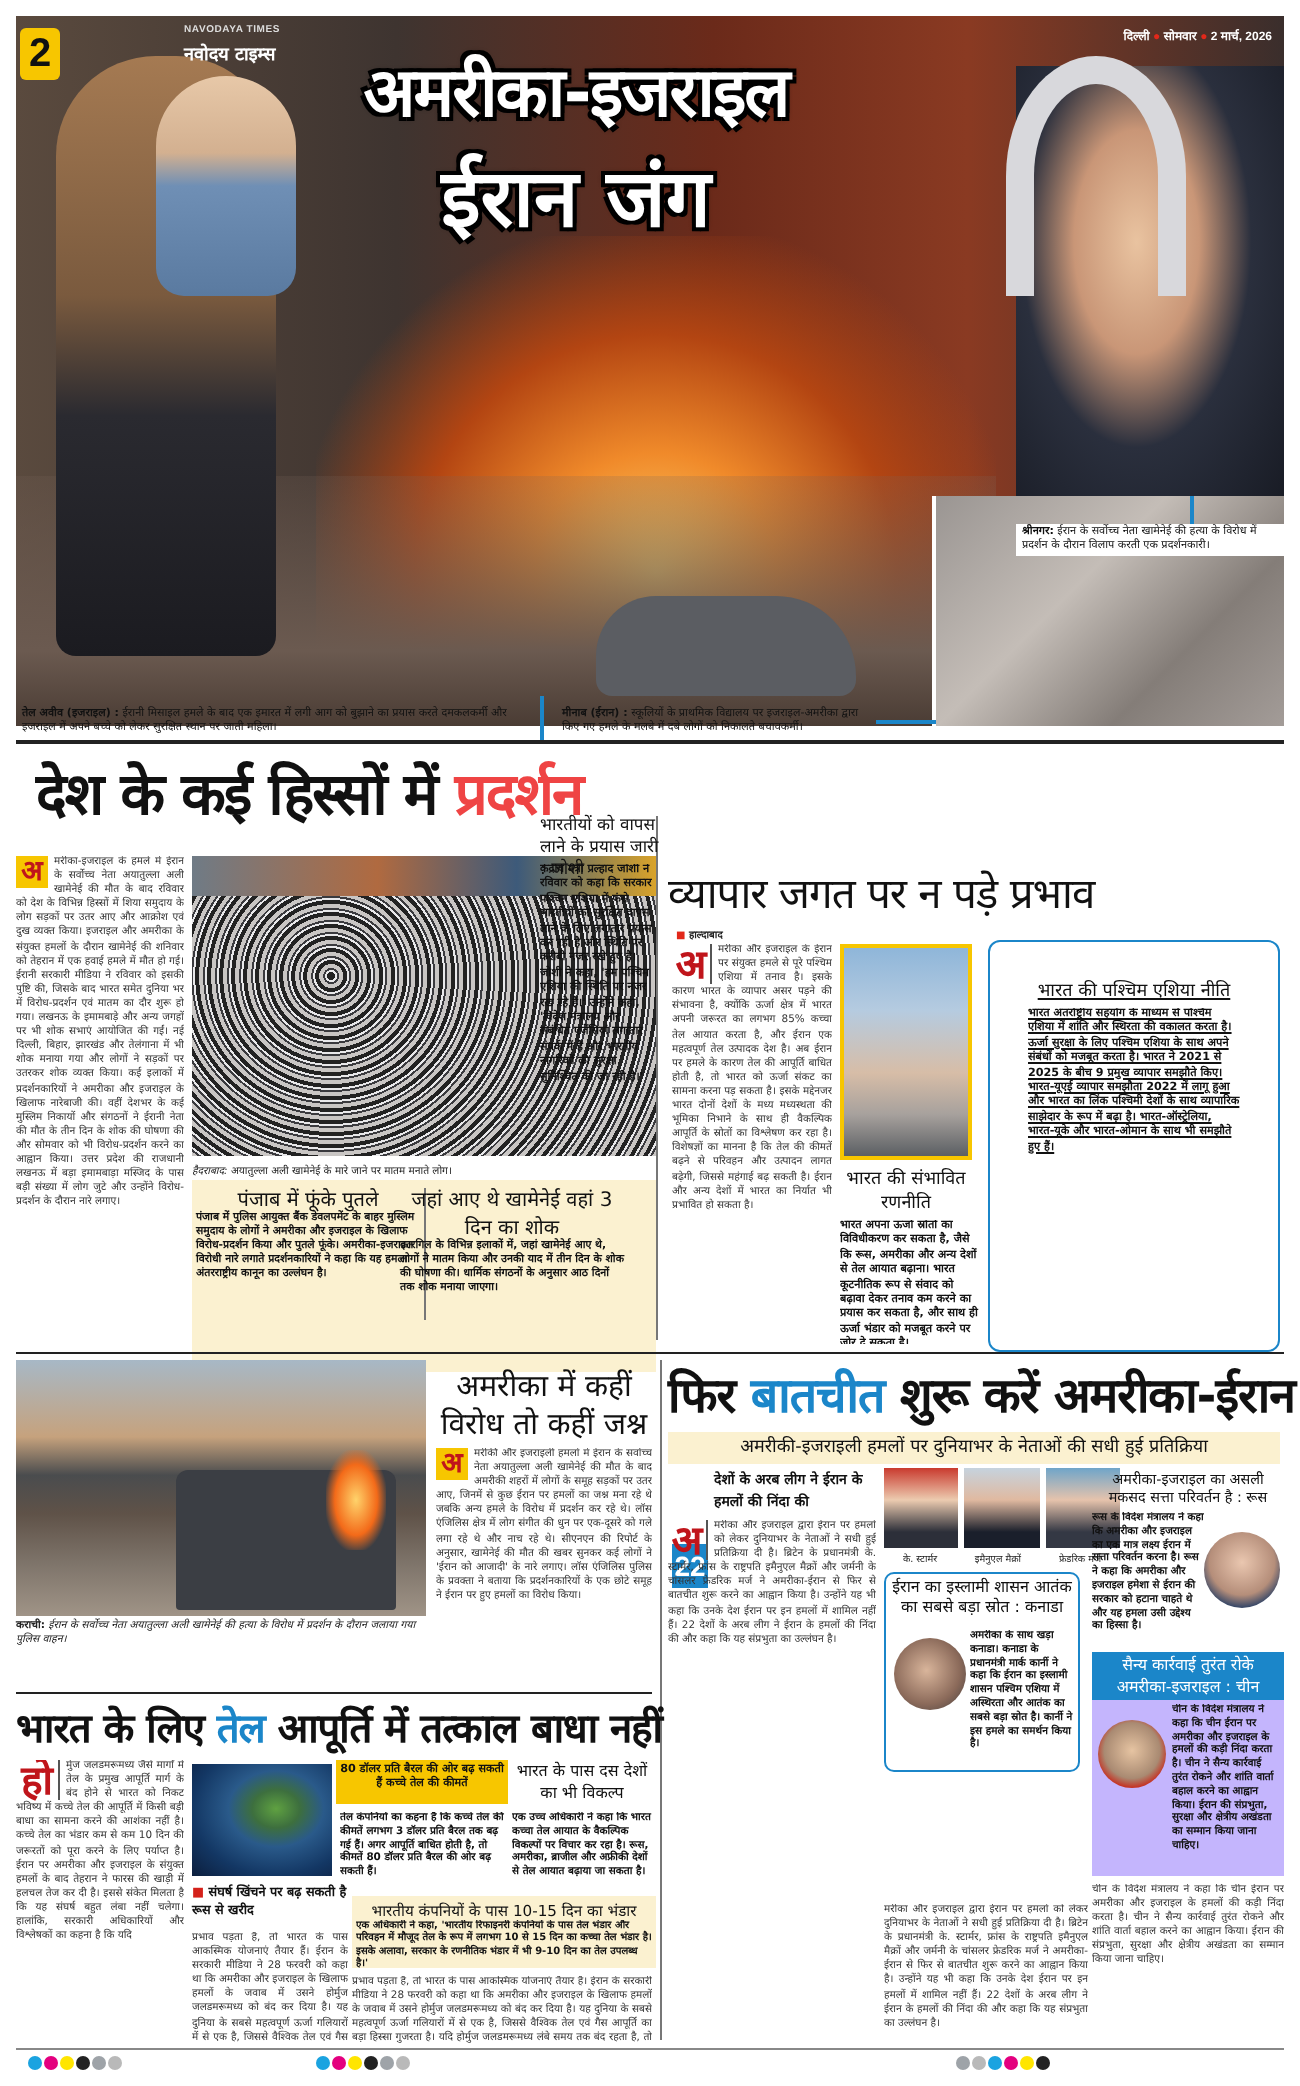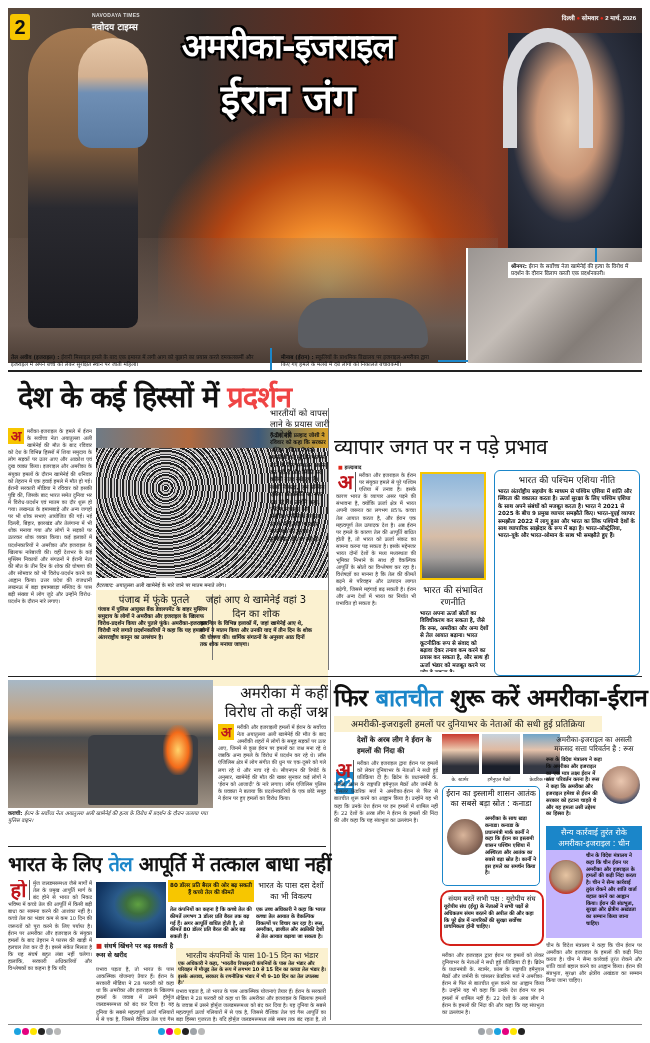--- a/index.html
+++ b/index.html
@@ -44,30 +44,30 @@
   .crowd { position: absolute; left: 88px; top: 455px; width: 232px; height: 150px; background: repeating-radial-gradient(circle at 30% 40%, #222 0 2px, #e8e8ea 2px 3px, #3a3a3e 3px 4px, #c9c6c4 4px 6px); }
   .crowd::before { content: ""; position: absolute; left: 0; top: 0; width: 232px; height: 20px; background: linear-gradient(90deg,#6f7b86,#b06a40 40%,#3d5a7a 70%,#d9a32a); }
   .crowd-caption { position: absolute; left: 88px; top: 607px; width: 232px; font-size: 5.2px; color: #222; }
   .yellow-box { position: absolute; left: 88px; top: 616px; width: 232px; height: 62px; background: #fbf1d0; }
   .yb-col { position: absolute; top: 2px; width: 112px; }
   .yb-title { font: 10px "DejaVu Sans", sans-serif; text-align: center; color: #111; }
   .yb-text { font: bold 5.4px "DejaVu Sans", sans-serif; line-height: 7px; color: #111; }
   .joshi-title { position: absolute; left: 262px; top: 436px; width: 64px; font: 8.5px "DejaVu Sans", sans-serif; line-height: 11px; color: #111; }
   .missile { position: absolute; left: 490px; top: 466px; width: 64px; height: 112px; background: linear-gradient(180deg,#8fb6d9 0%,#b5cbe0 30%,#d7bda7 60%,#a7a19d 80%,#5b5f63 100%); border: 2px solid #f7c600; }
   .missile-title { position: absolute; left: 490px; top: 580px; width: 64px; text-align: center; font: 9px "DejaVu Sans", sans-serif; line-height: 12px; color: #111; }
-  .policy-box { position: absolute; left: 565px; top: 464px; width: 75px; height: 208px; border: 1.5px solid #1b86c9; border-radius: 6px; padding: 3px; }
+  .policy-box { position: absolute; left: 565px; top: 464px; width: 75px; height: 208px; border: 1.5px solid #1b86c9; border-radius: 6px; padding: 19px; text-decoration: underline; }
   .policy-title { font: 9px "DejaVu Sans", sans-serif; text-align: center; line-height: 12px; color: #111; }
   .byline { position: absolute; left: 408px; top: 466px; font-size: 5px; color: #222; font-weight: bold; }
   .byline .dot { color: #e2281a; }
   
   .karachi-photo { position: absolute; left: 8px; top: 688px; width: 200px; height: 135px; background: linear-gradient(180deg,#a7b8c6 0%,#c6a27d 30%,#4a4c4e 45%,#5f5248 60%,#7f756b 80%,#a09487 100%); }
   .karachi-photo .fire2 { position: absolute; left: 155px; top: 45px; width: 30px; height: 50px; background: radial-gradient(ellipse,#ffd36b,#f36a19 50%,rgba(0,0,0,0) 75%); }
   .karachi-photo .jeep { position: absolute; left: 80px; top: 55px; width: 110px; height: 70px; background: #3b3e44; border-radius: 6px 6px 2px 2px; }
   .karachi-cap { position: absolute; left: 8px; top: 828px; width: 200px; font-size: 5.3px; line-height: 7px; color: #222; }
-  .h-america { position: absolute; left: 212px; top: 695px; width: 112px; text-align: right; font: 15px "DejaVu Sans", sans-serif; line-height: 19px; color: #111; }
+  .h-america { position: absolute; left: 212px; top: 695px; width: 112px; text-align: center; font: 15px "DejaVu Sans", sans-serif; line-height: 19px; color: #111; }
   .h-batchit { position: absolute; left: 326px; top: 688px; font: bold 24px "DejaVu Sans", sans-serif; color: #111; letter-spacing: -0.5px; white-space: nowrap; }
   .h-batchit .blue { color: #1b86c9; }
   .subhead-band { position: absolute; left: 326px; top: 726px; width: 314px; height: 16px; background: #fbf1d0; font: 9px "DejaVu Sans", sans-serif; text-align: center; line-height: 16px; color: #111; white-space: nowrap; }
   .badge22 { position: absolute; left: 328px; top: 746px; width: 18px; height: 22px; background: #1b86c9; color: #fff; font: bold 14px "Liberation Sans", sans-serif; text-align: center; line-height: 22px; }
   .h22 { position: absolute; left: 349px; top: 745px; width: 80px; font: bold 7px "DejaVu Sans", sans-serif; line-height: 11px; color: #111; }
   .leaders { position: absolute; left: 436px; top: 744px; width: 118px; height: 40px; display: flex; gap: 3px; }
   .leader { flex: 1; background: linear-gradient(180deg,#c93a2e 0%,#eccbb0 40%,#2c2f39 80%); }
   .leader.l2 { background: linear-gradient(180deg,#c6d3de 0%,#e0b9a0 40%,#1a1f2b 80%); }
   .leader.l3 { background: linear-gradient(180deg,#6fa5c9 0%,#e6c3ac 40%,#343844 80%); }
   .leader-names { position: absolute; left: 436px; top: 786px; width: 118px; display: flex; justify-content: space-around; font-size: 4.8px; color: #222; }
@@ -198,21 +198,21 @@
     <span class="dropcap">अ</span>
     <span>मरीकी और इजराइली हमलों में ईरान के सर्वोच्च नेता अयातुल्ला अली खामेनेई की मौत के बाद अमरीकी शहरों में लोगों के समूह सड़कों पर उतर आए, जिनमें से कुछ ईरान पर हमलों का जश्न मना रहे थे जबकि अन्य हमले के विरोध में प्रदर्शन कर रहे थे। लॉस एंजिलिस क्षेत्र में लोग संगीत की धुन पर एक-दूसरे को गले लगा रहे थे और नाच रहे थे। सीएनएन की रिपोर्ट के अनुसार, खामेनेई की मौत की खबर सुनकर कई लोगों ने 'ईरान को आजादी' के नारे लगाए। लॉस एंजिलिस पुलिस के प्रवक्ता ने बताया कि प्रदर्शनकारियों के एक छोटे समूह ने ईरान पर हुए हमलों का विरोध किया।</span>
   </div>
 
   <div class="vline" style="left:322px;top:672px;height:340px;"></div>
   <div class="h-batchit" style="left:326px;top:672px;">
     <span>फिर</span>
     <span class="blue">बातचीत</span>
     <span>शुरू करें अमरीका-ईरान</span>
   </div>
-  <div class="subhead-band" style="left:326px;top:708px;width:268px;">अमरीकी-इजराइली हमलों पर दुनियाभर के नेताओं की सधी हुई प्रतिक्रिया</div>
+  <div class="subhead-band" style="left:326px;top:708px;width:306px;">अमरीकी-इजराइली हमलों पर दुनियाभर के नेताओं की सधी हुई प्रतिक्रिया</div>
   <div class="badge22" style="left:328px;top:728px;margin-top:36px;">22</div>
   <div class="h22" style="left:349px;top:727px;">देशों के अरब लीग ने ईरान के हमलों की निंदा की</div>
   <div class="body-col" style="left:326px;top:752px;width:104px;height:264px;">
     <span class="dropcap red-plain">अ</span>
     <span>मरीका और इजराइल द्वारा ईरान पर हमलों को लेकर दुनियाभर के नेताओं ने सधी हुई प्रतिक्रिया दी है। ब्रिटेन के प्रधानमंत्री के. स्टार्मर, फ्रांस के राष्ट्रपति इमैनुएल मैक्रों और जर्मनी के चांसलर फ्रेडरिक मर्ज ने अमरीका-ईरान से फिर से बातचीत शुरू करने का आह्वान किया है। उन्होंने यह भी कहा कि उनके देश ईरान पर इन हमलों में शामिल नहीं हैं। 22 देशों के अरब लीग ने ईरान के हमलों की निंदा की और कहा कि यह संप्रभुता का उल्लंघन है।</span>
   </div>
 
   <div class="leaders" style="left:434px;top:726px;">
     <div class="leader"></div>
     <div class="leader l2"></div>
@@ -220,24 +220,20 @@
   </div>
   <div class="leader-names" style="left:434px;top:768px;">
     <span>के. स्टार्मर</span>
     <span>इमैनुएल मैक्रों</span>
     <span>फ्रेडरिक मर्ज</span>
   </div>
   <div class="canada-box" style="left:434px;top:778px;width:98px;height:100px;">
     <div class="canada-title">ईरान का इस्लामी शासन आतंक का सबसे बड़ा स्रोत : कनाडा</div>
     <div class="canada-face" style="top:32px;"></div>
     <div class="bold-col" style="left:42px;top:28px;width:52px;height:68px;font-size:5.2px;line-height:6.8px;">अमरीका के साथ खड़ा कनाडा। कनाडा के प्रधानमंत्री मार्क कार्नी ने कहा कि ईरान का इस्लामी शासन पश्चिम एशिया में अस्थिरता और आतंक का सबसे बड़ा स्रोत है। कार्नी ने इस हमले का समर्थन किया है।</div>
-  </div>
-  <div class="eu-box" style="left:432px;top:882px;width:104px;height:56px;">
-    <div class="eu-title">संयम बरतें सभी पक्ष : यूरोपीय संघ</div>
-    <div class="bold-col" style="position:static;font-size:5.2px;line-height:6.8px;">यूरोपीय संघ (ईयू) के नेताओं ने सभी पक्षों से अधिकतम संयम बरतने की अपील की और कहा कि पूरे क्षेत्र में नागरिकों की सुरक्षा सर्वोच्च प्राथमिकता होनी चाहिए।</div>
   </div>
   <div class="body-col" style="left:434px;top:944px;width:102px;height:70px;">मरीका और इजराइल द्वारा ईरान पर हमलों को लेकर दुनियाभर के नेताओं ने सधी हुई प्रतिक्रिया दी है। ब्रिटेन के प्रधानमंत्री के. स्टार्मर, फ्रांस के राष्ट्रपति इमैनुएल मैक्रों और जर्मनी के चांसलर फ्रेडरिक मर्ज ने अमरीका-ईरान से फिर से बातचीत शुरू करने का आह्वान किया है। उन्होंने यह भी कहा कि उनके देश ईरान पर इन हमलों में शामिल नहीं हैं। 22 देशों के अरब लीग ने ईरान के हमलों की निंदा की और कहा कि यह संप्रभुता का उल्लंघन है।</div>
 
   <div class="russia-title" style="left:538px;top:727px;">अमरीका-इजराइल का असली मकसद सत्ता परिवर्तन है : रूस</div>
   <div class="bold-col" style="left:538px;top:748px;width:56px;height:70px;font-size:5.2px;line-height:6.8px;">रूस के विदेश मंत्रालय ने कहा कि अमरीका और इजराइल का एक मात्र लक्ष्य ईरान में सत्ता परिवर्तन करना है। रूस ने कहा कि अमरीका और इजराइल हमेशा से ईरान की सरकार को हटाना चाहते थे और यह हमला उसी उद्देश्य का हिस्सा है।</div>
   <div class="putin" style="left:594px;top:758px;"></div>
 
   <div class="china-box" style="left:538px;top:818px;width:96px;height:112px;">
     <div class="china-head">सैन्य कार्रवाई तुरंत रोके अमरीका-इजराइल : चीन</div>
     <div class="xi" style="top:34px;"></div>

